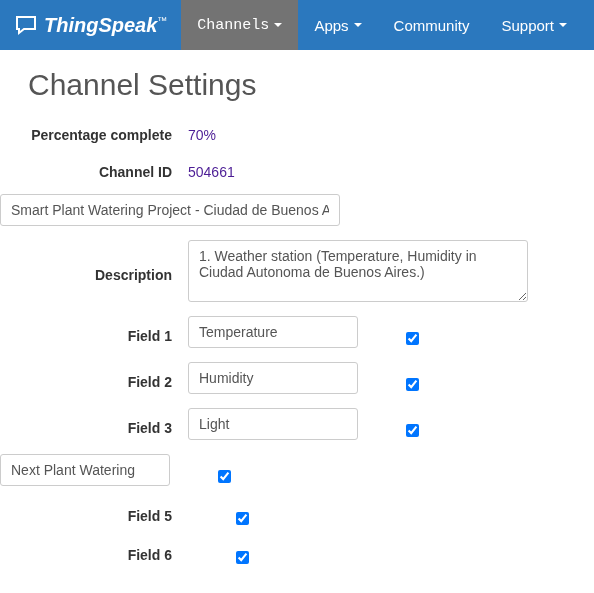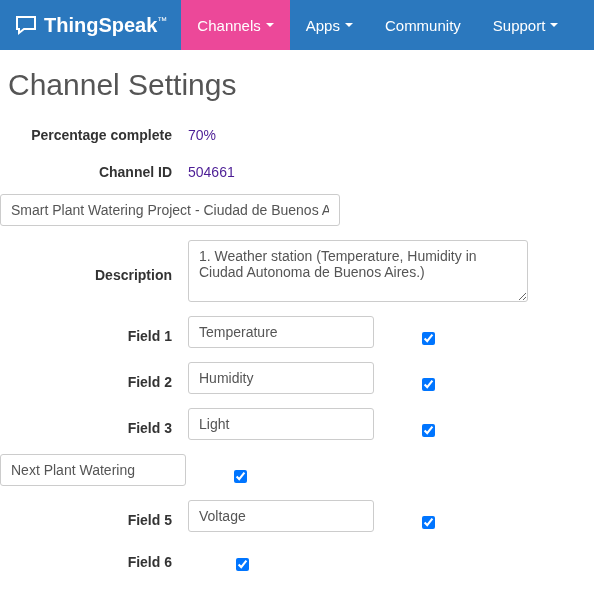--- a/index.html
+++ b/index.html
@@ -1,31 +1,31 @@
 <!DOCTYPE html>
 <html><head>
 <meta charset="utf-8">
 <style>
 * { box-sizing: border-box; margin: 0; padding: 0; }
 body { font-family: "Helvetica Neue", Helvetica, Arial, sans-serif; font-size: 14px; color: #333; width: 594px; background: #fff; }
 .navbar { background: #2b78be; display: flex; align-items: stretch; height: 50px; }
-.brand { display: flex; align-items: center; color: #fff; font-size: 20px; font-weight: 400; padding: 0 14px; }
+.brand { display: flex; align-items: center; color: #fff; font-size: 20px; font-weight: 400; padding: 0 14px; font-style: italic; }
 .brand svg { margin-right: 6px; }
 .brand .tm { font-size: 10px; vertical-align: super; }
 .nav-items { display: flex; }
 .nav-item { display: flex; align-items: center; color: #fff; padding: 0 16px; font-size: 15px; cursor: pointer; }
-.nav-item.active { background: #ec4899; }
+.nav-item.active { background: #737373; font-family: Liberation Mono, monospace; }
 .caret { display: inline-block; width: 0; height: 0; margin-left: 5px; border-left: 4px solid transparent; border-right: 4px solid transparent; border-top: 4px solid #fff; }
-.page-title { font-size: 30px; color: #555; font-weight: 300; padding: 18px 0 18px 8px; }
+.page-title { font-size: 30px; color: #555; font-weight: 300; padding: 18px 0 18px 28px; }
 .form-row { display: flex; align-items: center; margin-bottom: 14px; }
 .form-label { width: 188px; text-align: right; font-weight: 700; color: #333; padding-right: 16px; padding-top: 7px; }
 .form-val { padding-top: 7px; color: #4c1d95; }
 .form-input { width: 340px; padding: 7px 10px; border: 1px solid #ccc; border-radius: 3px; color: #555; font-size: 14px; }
 .form-textarea { width: 340px; height: 62px; padding: 7px 10px; border: 1px solid #ccc; border-radius: 3px; color: #555; font-size: 14px; font-family: inherit; resize: both; }
-.field-input { width: 186px; padding: 7px 10px; border: 1px solid #ccc; border-radius: 3px; color: #555; font-size: 14px; }
+.field-input { width: 170px; padding: 7px 10px; border: 1px solid #ccc; border-radius: 3px; color: #555; font-size: 14px; }
 .field-check { margin-left: 48px; margin-top: 12px; }
 </style>
 </head>
 <body>
 
 <div class="navbar">
   <div class="brand">
     <svg width="24" height="24" viewBox="0 0 24 24">
         <path fill="none" stroke="#fff" stroke-width="2" d="M3 4h18v12H10l-5 4v-4H3V4z"></path>
       </svg>
@@ -86,20 +86,19 @@
       <div class="form-label">Field 3</div>
       <input class="field-input" value="Light" style="">
       <input type="checkbox" class="field-check" checked="" style="">
     </div>
     <div class="form-row">
       <input class="field-input" value="Next Plant Watering" style="">
       <input type="checkbox" class="field-check" checked="" style="">
     </div>
     <div class="form-row">
       <div class="form-label">Field 5</div>
-      <input class="field-input" value="Voltage" style="">
       <input type="checkbox" class="field-check" checked="" style="">
     </div>
     <div class="form-row">
       <div class="form-label">Field 6</div>
       <input type="checkbox" class="field-check" checked="" style="">
     </div>
   </div>
 
 </body></html>

